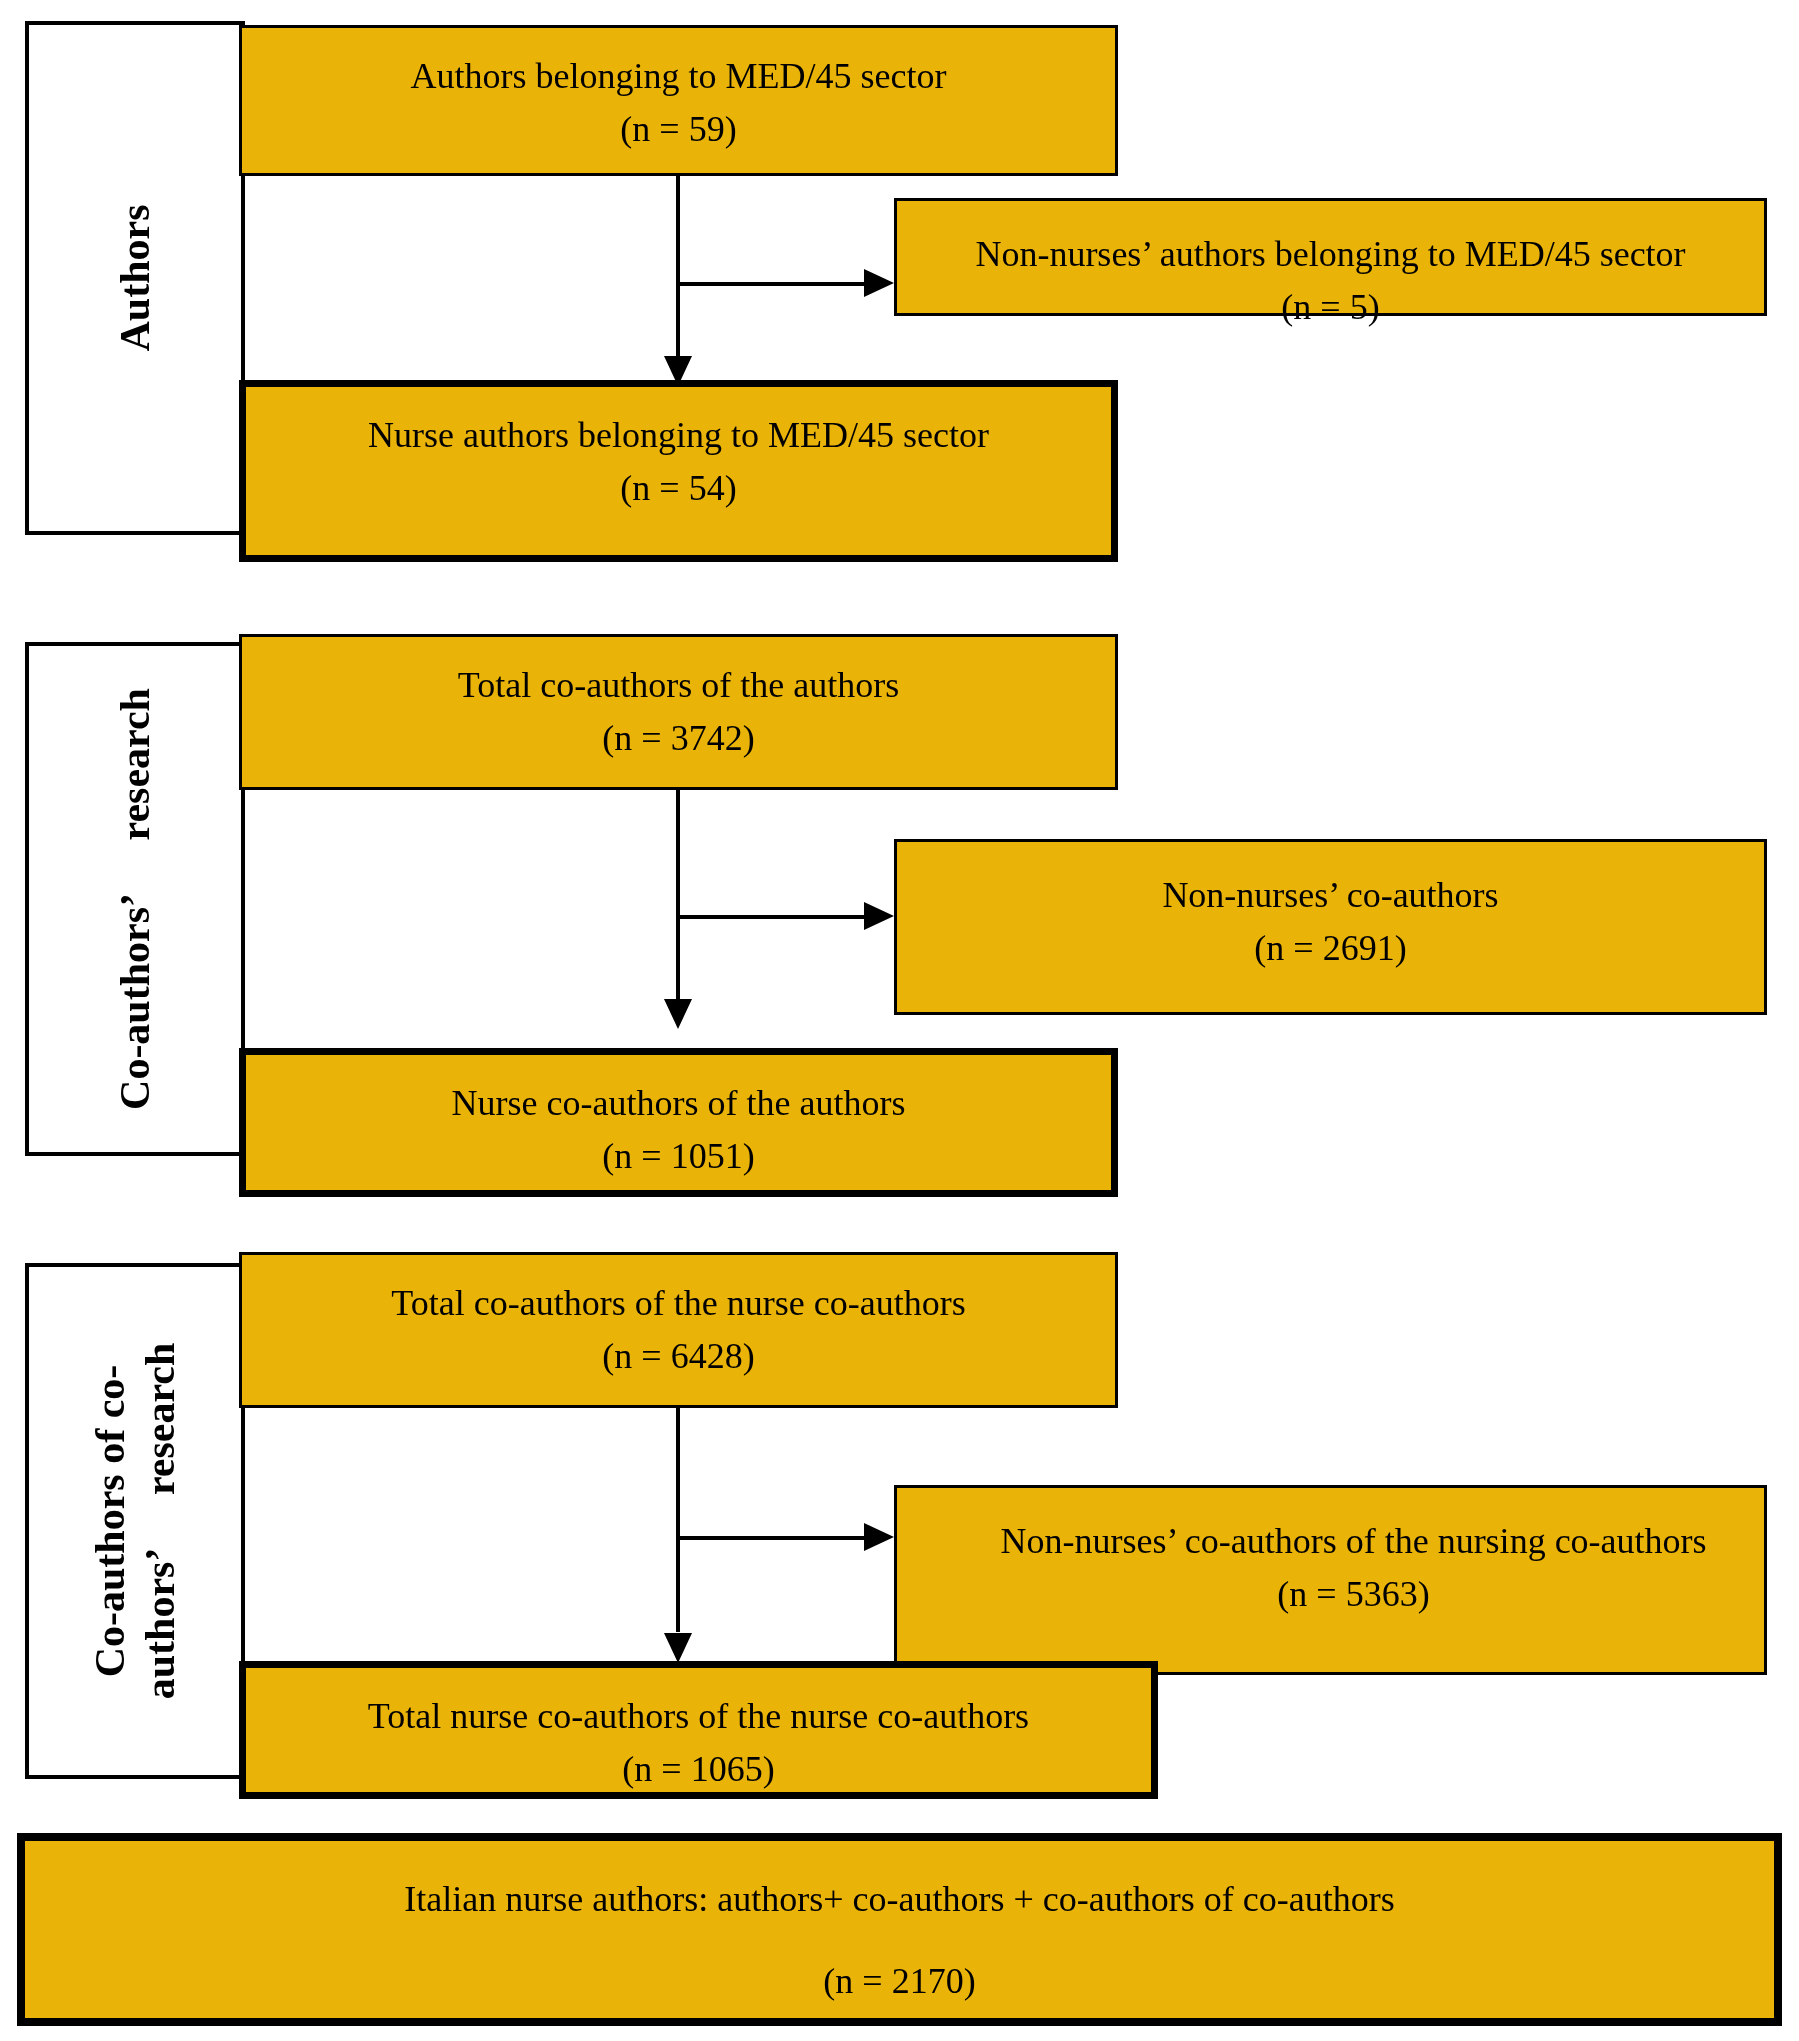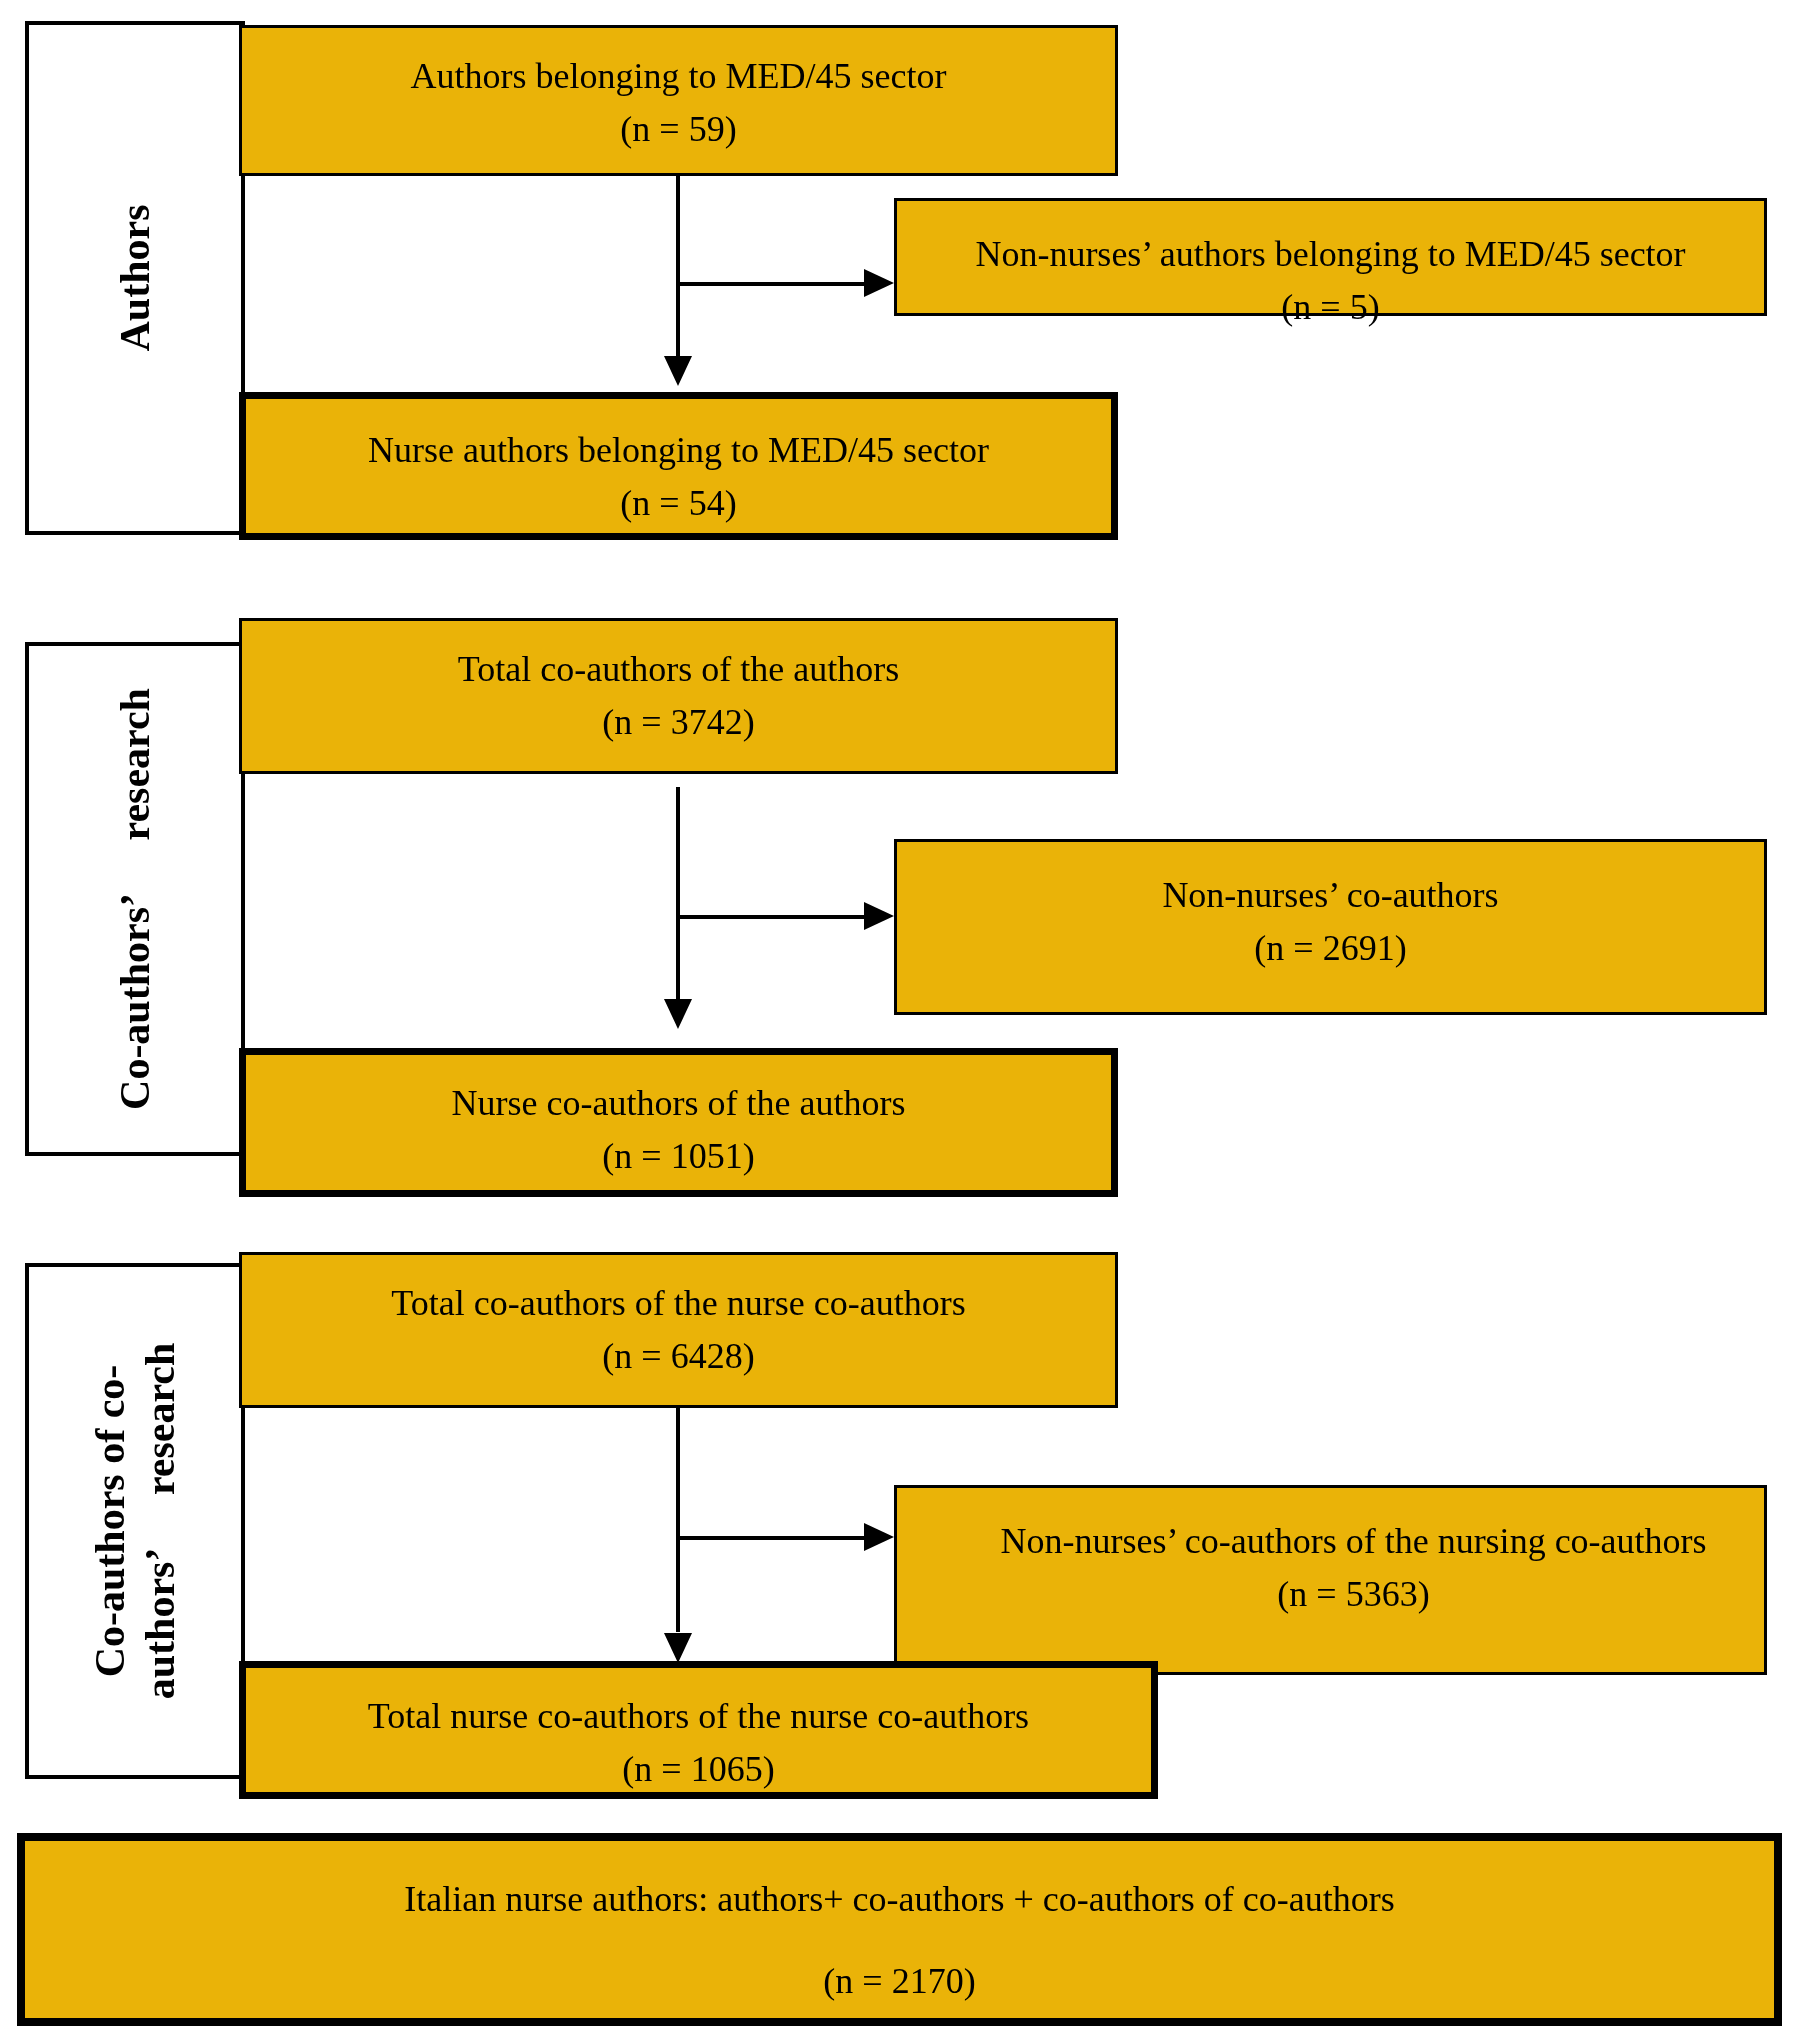--- a/index.html
+++ b/index.html
@@ -116,30 +116,30 @@
   <div class="vline" style="left:676px;top:173px;height:185px;"></div>
   <div class="arr-down" style="left:664px;top:356px;"></div>
   <div class="hline" style="left:678px;top:282px;width:188px;"></div>
   <div class="arr-right" style="left:864px;top:269px;"></div>
 
   <div class="box right-box" style="top:198px;height:118px;">
     <div>Non-nurses’ authors belonging to MED/45 sector</div>
     <div>(n = 5)</div>
   </div>
 
-  <div class="box main-box bold-box" style="top:392px;height:148px;justify-content:center;">
+  <div class="box main-box bold-box" style="top:380px;height:182px;">
     <div>Nurse authors belonging to MED/45 sector</div>
     <div>(n = 54)</div>
   </div>
 
   <div class="sidebar" style="top:642px;height:514px;">
     <div class="sidebar-label">Co-authors’  research</div>
   </div>
 
-  <div class="box main-box" style="top:618px;height:156px;align-items:center;">
+  <div class="box main-box" style="top:634px;height:156px;align-items:center;">
     <div>Total co-authors of the authors</div>
     <div>(n = 3742)</div>
   </div>
 
   <div class="vline" style="left:676px;top:787px;height:212px;"></div>
   <div class="arr-down" style="left:664px;top:999px;"></div>
   <div class="hline" style="left:678px;top:915px;width:188px;"></div>
   <div class="arr-right" style="left:864px;top:902px;"></div>
 
   <div class="box right-box" style="top:839px;height:176px;">

